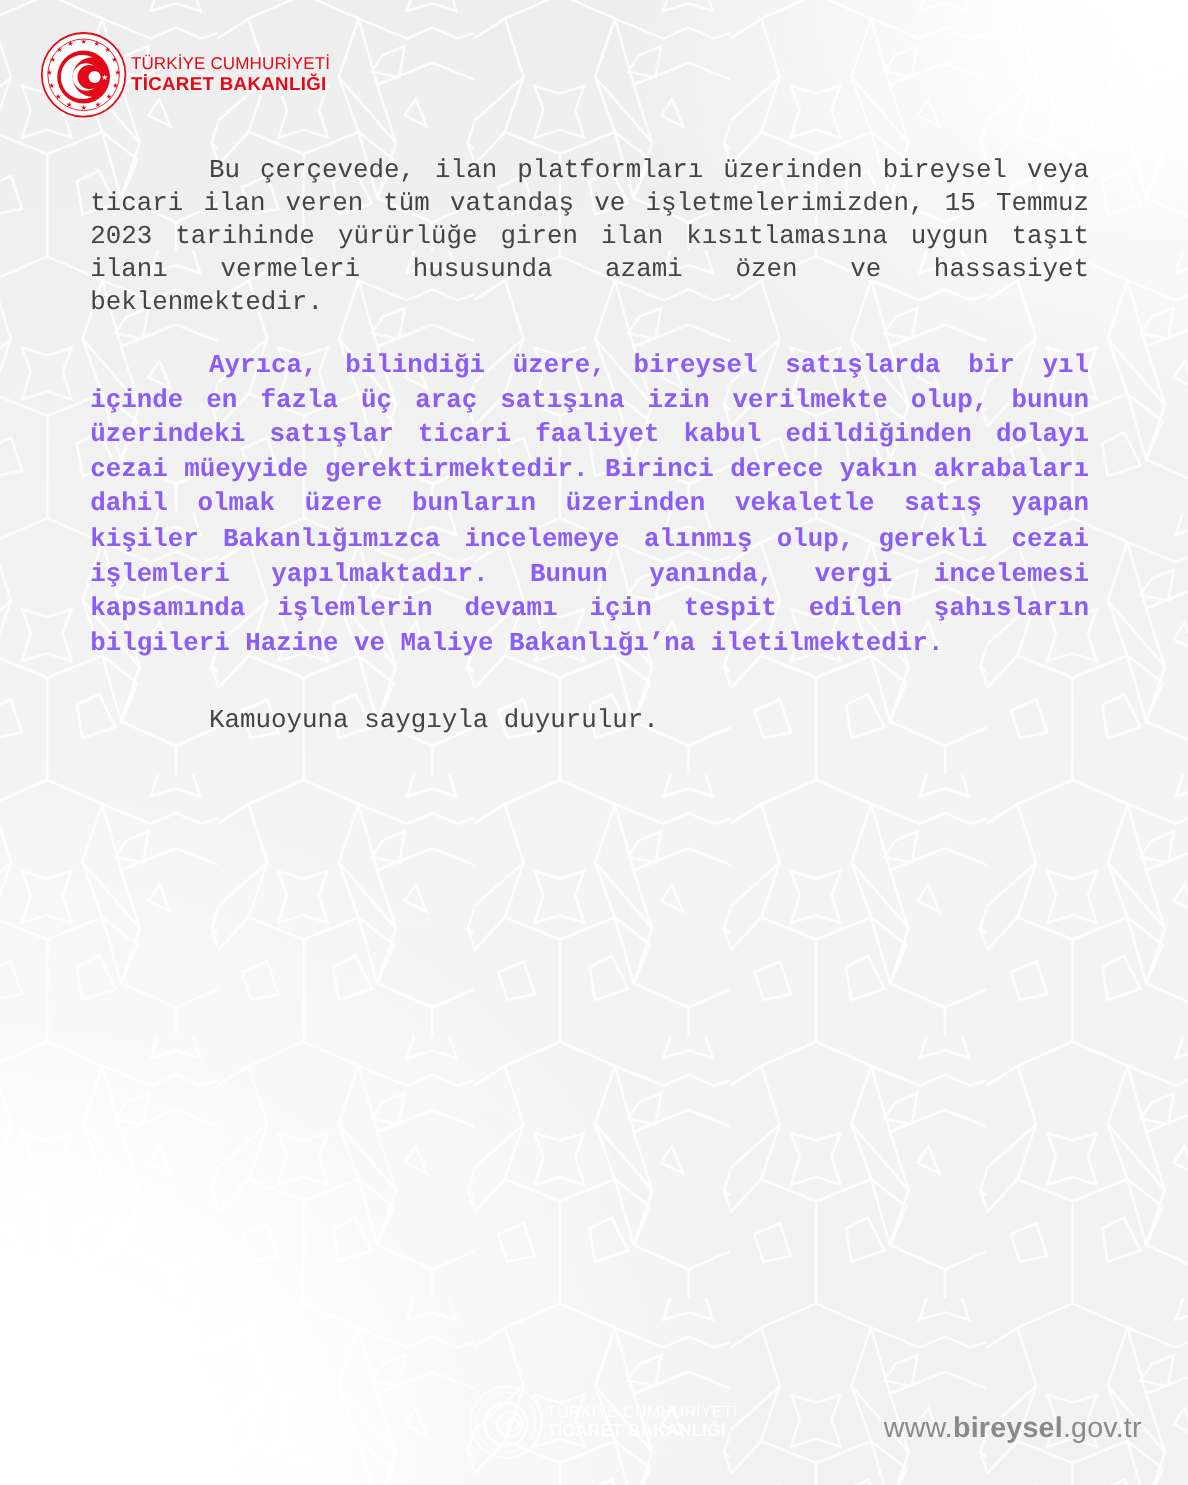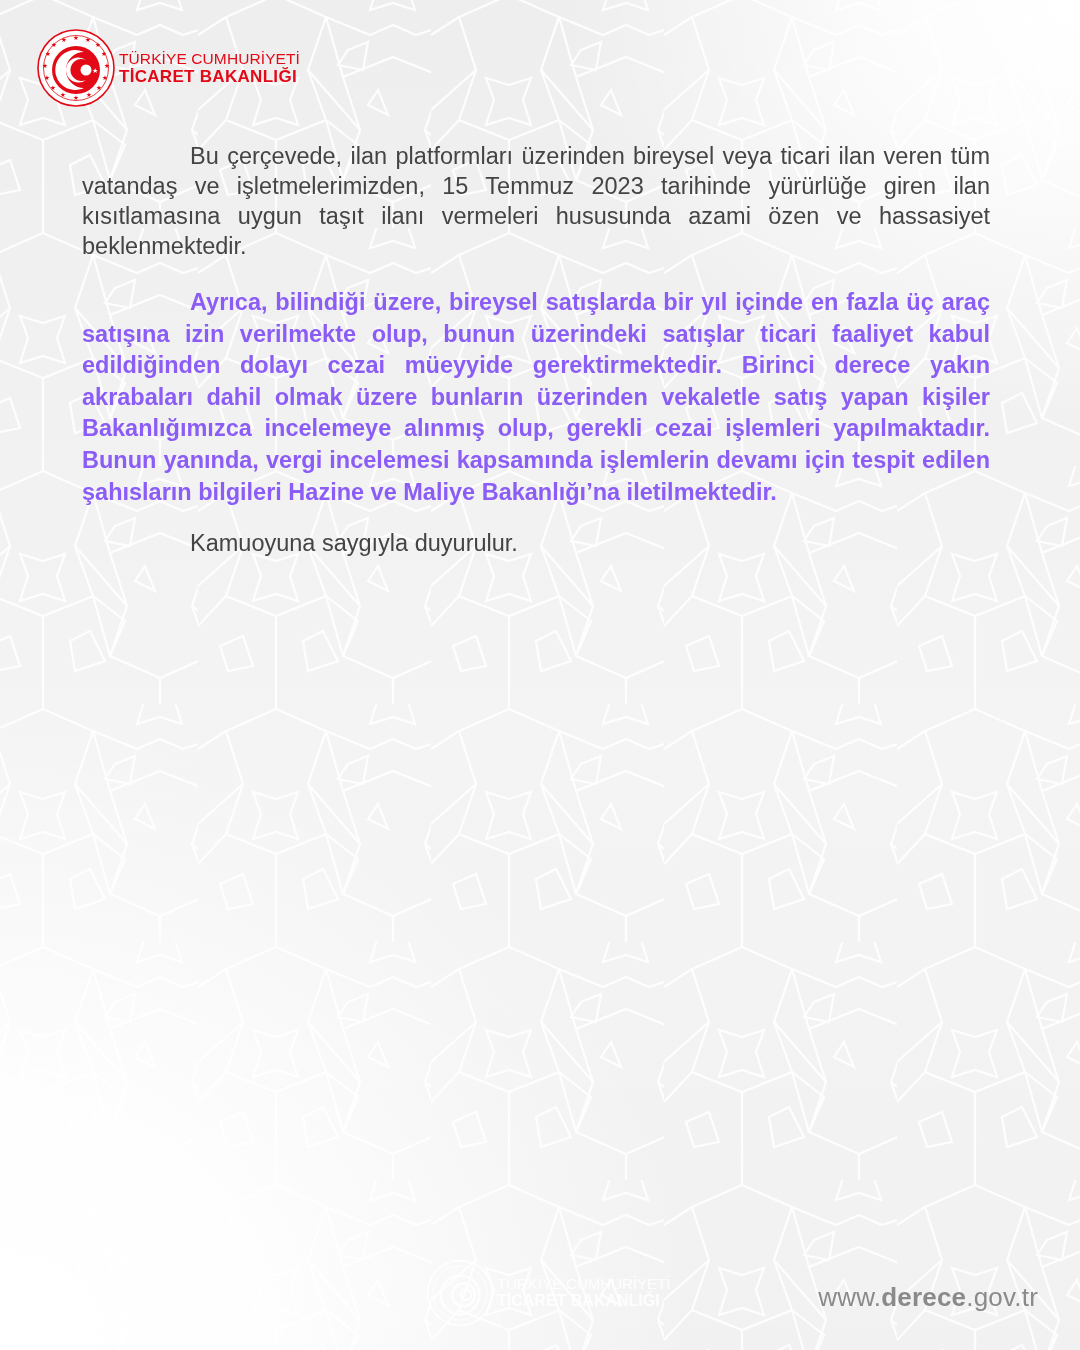--- a/index.html
+++ b/index.html
@@ -26,24 +26,24 @@
   .logo { position: absolute; left: 36px; top: 28px; display: flex; align-items: center; }
   .logo-emblem { width: 80px; height: 80px; }
   .logo-text { margin-left: 3px; color: #e30a17; line-height: 1.12; }
   .logo-line1 { font-size: 15.5px; letter-spacing: 0.1px; display: block; }
   .logo-line2 { font-size: 17px; font-weight: bold; display: block; letter-spacing: 0.3px; }
 
   .body-text {
     position: absolute; left: 82px; top: 141px; width: 908px;
     color: #444444; font-size: 23.5px; text-align: justify;
   }
-  .para { margin: 0; text-indent: 108px; }
+  .para { margin: 0; text-indent: 108px; font-family: Liberation Mono, monospace; }
   .para-1 { line-height: 30px; }
   .para-2 { margin-top: 26px; line-height: 31.6px; font-weight: bold; color: #8b5cf6; }
-  .para-3 { margin-top: 20px; line-height: 30px; }
+  .para-3 { margin-top: 40px; line-height: 30px; }
 
   .footer-logo { position: absolute; left: 425px; top: 1258px; display: flex; align-items: center; opacity: 0.9; }
   .footer-emblem { width: 70px; height: 70px; }
   .footer-logo-text { color: #ffffff; line-height: 1.1; margin-left: 2px; }
   .footer-logo-text span { display: block; }
   .fl1 { font-size: 15px; }
   .fl2 { font-size: 16px; font-weight: bold; }
 
   .website {
     position: absolute; right: 42px; top: 1282px;
@@ -144,16 +144,16 @@
       <circle cx="44" cy="42" r="13" fill="none" stroke="#ffffff" stroke-width="3"></circle>
       <circle cx="47" cy="42" r="6" fill="none" stroke="#ffffff" stroke-width="2.5"></circle>
     </svg>
     <div class="footer-logo-text">
       <span class="fl1">TÜRKİYE CUMHURİYETİ</span>
       <span class="fl2">TİCARET BAKANLIĞI</span>
     </div>
   </div>
 
   <div class="website">
-    <span>www.</span><span class="bold">derece</span><span>.gov.tr</span>
+    <span>www.</span><span class="bold">bireysel</span><span>.gov.tr</span>
   </div>
 
 </div>
 
 </body></html>

